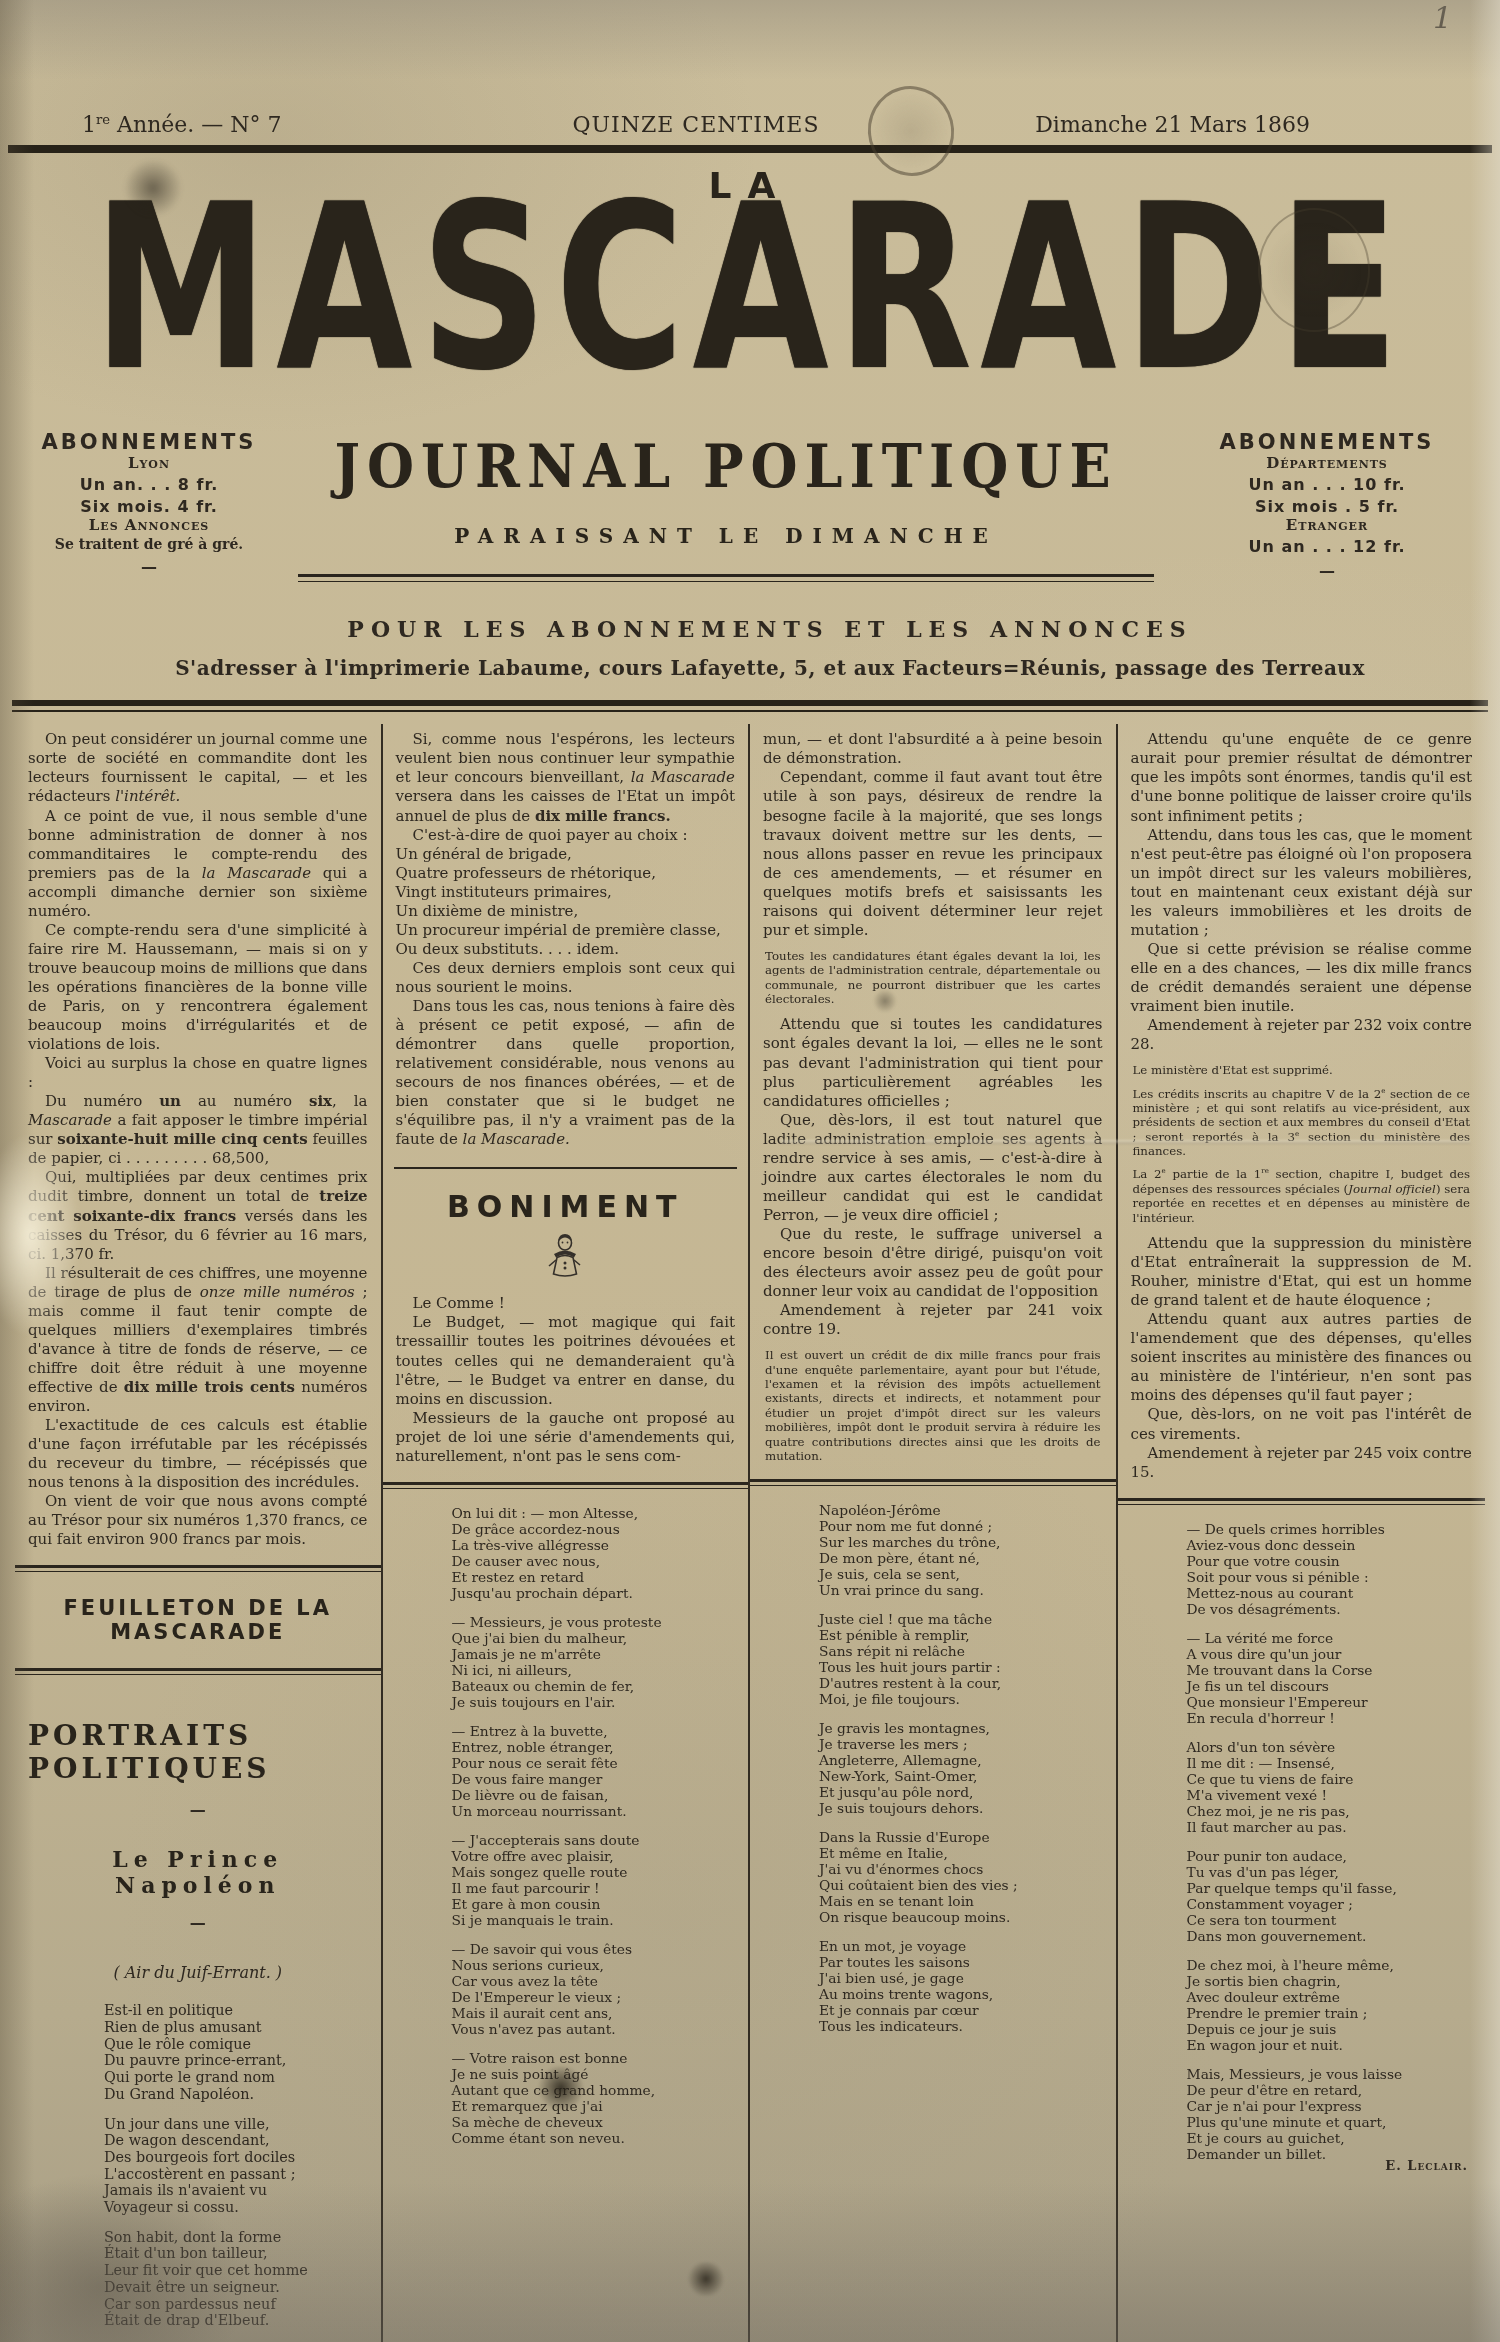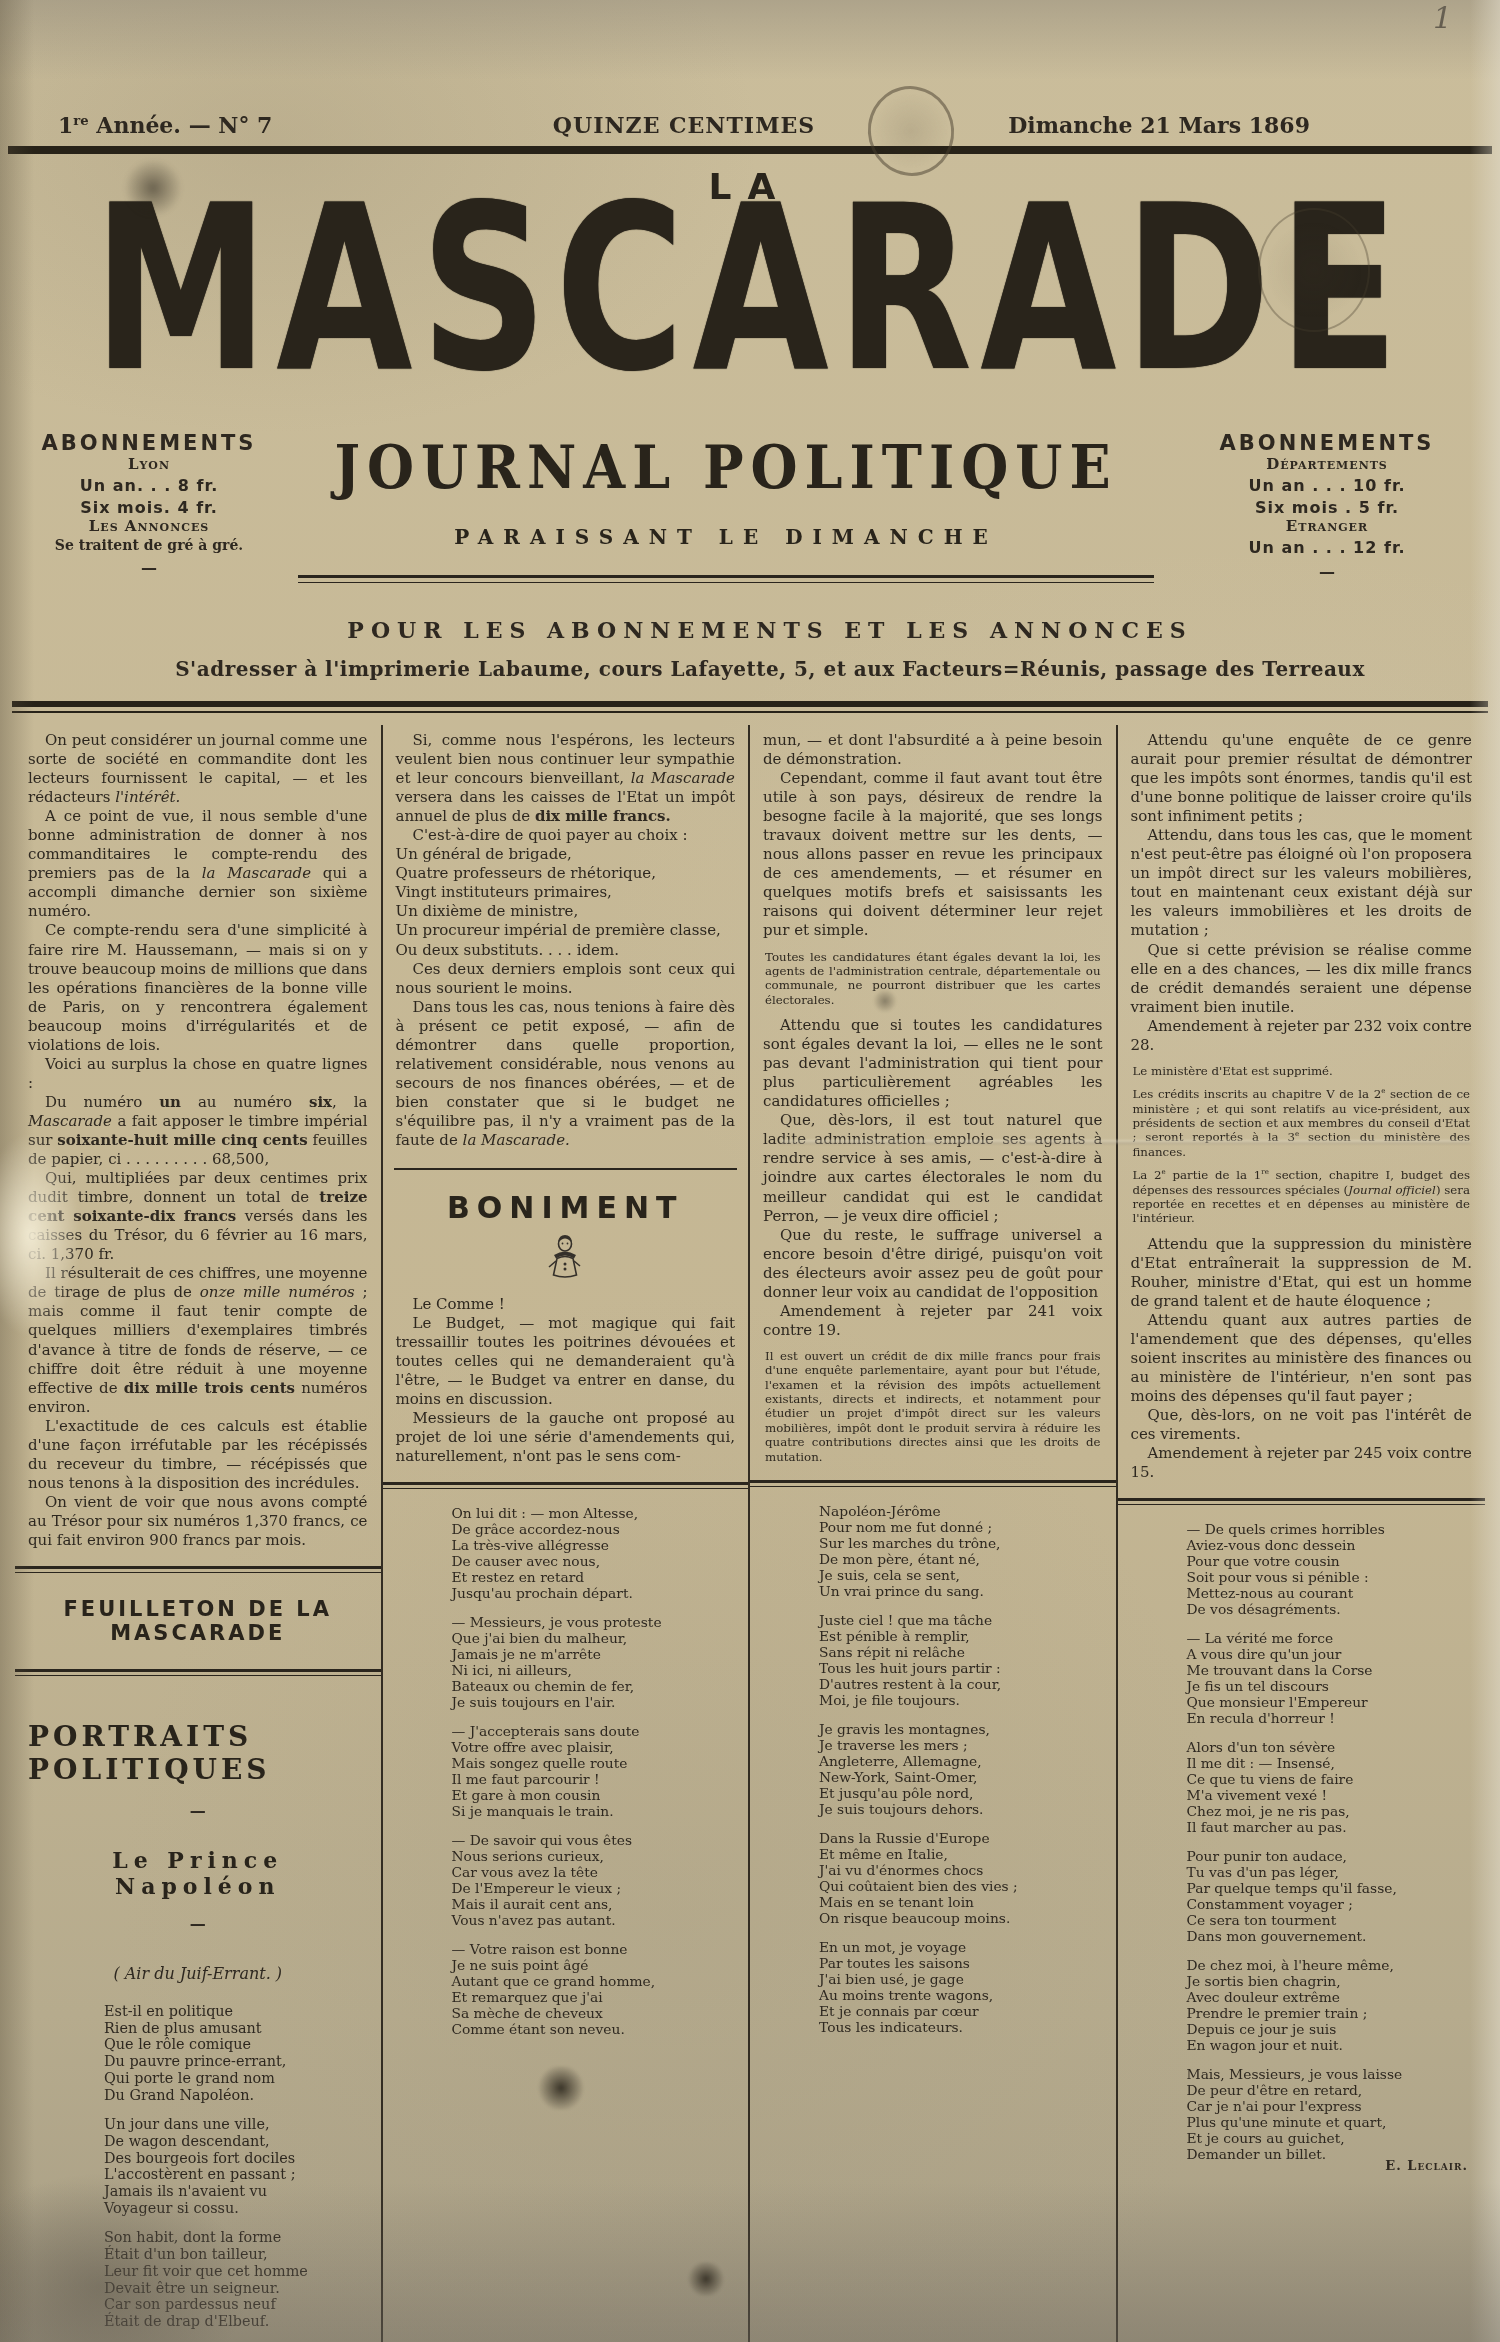--- a/index.html
+++ b/index.html
@@ -22,21 +22,21 @@
   .crease-h{left:52%;top:1140px;width:46%;height:4px;background:linear-gradient(to bottom,rgba(245,240,220,0.55),rgba(120,110,90,0.30));filter:blur(1px);}
   .tear{left:-20px;top:1135px;width:100px;height:200px;background:radial-gradient(ellipse,rgba(242,235,212,0.95),rgba(242,235,212,0) 72%);filter:blur(2px);}
   .stamp1{left:868px;top:86px;width:80px;height:84px;border:3px solid rgba(72,62,46,0.5);border-radius:50%;transform:rotate(-14deg);background:radial-gradient(circle,rgba(72,62,46,0.12),transparent 65%);}
   .stamp2{left:1258px;top:208px;width:108px;height:120px;border:2px solid rgba(72,62,46,0.35);border-radius:50%;background:radial-gradient(circle,rgba(72,62,46,0.10),transparent 60%);}
   .blot1{left:536px;top:2066px;width:50px;height:44px;background:radial-gradient(circle,rgba(38,33,24,0.85),transparent 70%);filter:blur(1px);}
   .blot2{left:686px;top:2262px;width:40px;height:34px;background:radial-gradient(circle,rgba(38,33,24,0.8),transparent 70%);filter:blur(1px);}
   .blot3{left:118px;top:160px;width:70px;height:56px;background:radial-gradient(circle,rgba(40,35,26,0.55),transparent 65%);filter:blur(2px);}
   .blot4{left:872px;top:990px;width:26px;height:22px;background:radial-gradient(circle,rgba(40,35,26,0.4),transparent 70%);filter:blur(1px);}
   .pageno{right:48px;top:0px;font-size:30px;font-style:italic;color:rgba(62,56,46,0.8);font-family:"DejaVu Serif",serif;}
 
-  .issue-line{display:flex;align-items:baseline;margin-top:112px;padding:0 190px 0 58px;font-weight:bold;font-size:22px;}
+  .issue-line{display:flex;align-items:baseline;margin-top:112px;padding:0 190px 0 82px;font-weight:normal;font-size:22px;}
   .issue-line .l{flex:1;}
   .issue-line .c{flex:1;text-align:center;font-family:"DejaVu Serif",serif;letter-spacing:1px;}
   .issue-line .r{flex:1;text-align:right;}
   .rule-heavy{height:8px;background:#272218;margin:8px 8px 0;}
   .la{text-align:center;font-family:"DejaVu Sans",sans-serif;font-weight:bold;font-size:36px;letter-spacing:16px;margin-top:12px;color:#29241b;}
   .mast-title{height:202px;text-align:center;font-family:"DejaVu Sans",sans-serif;font-weight:bold;font-size:176px;
     letter-spacing:8px;line-height:0.82;white-space:nowrap;color:#29241b;
     transform:scaleY(1.30);transform-origin:50% 18%;text-shadow:0 0 1px #29241b;}
   .mast-row{display:grid;grid-template-columns:262px 1fr 310px;margin-top:22px;padding:0 18px;align-items:start;}
   .abo{text-align:center;}
@@ -183,20 +183,21 @@
         </svg>
       </div>
       <p class="p">Le Comme !</p>
       <p class="p">Le Budget, — mot magique qui fait tressaillir toutes les poitrines dévouées et toutes celles qui ne demanderaient qu'à l'être, — le Budget va entrer en danse, du moins en discussion.</p>
       <p class="p">Messieurs de la gauche ont proposé au projet de loi une série d'amendements qui, naturellement, n'ont pas le sens com-</p>
 
       <div class="sec-rule"></div>
       <div class="poem">
         <div class="stanza">On lui dit : — mon Altesse,<br>De grâce accordez-nous<br>La très-vive allégresse<br>De causer avec nous,<br>Et restez en retard<br>Jusqu'au prochain départ.</div>
         <div class="stanza">— Messieurs, je vous proteste<br>Que j'ai bien du malheur,<br>Jamais je ne m'arrête<br>Ni ici, ni ailleurs,<br>Bateaux ou chemin de fer,<br>Je suis toujours en l'air.</div>
+        <div class="stanza">— Entrez à la buvette,<br>Entrez, noble étranger,<br>Pour nous ce serait fête<br>De vous faire manger<br>De lièvre ou de faisan,<br>Un morceau nourrissant.</div>
         <div class="stanza">— J'accepterais sans doute<br>Votre offre avec plaisir,<br>Mais songez quelle route<br>Il me faut parcourir !<br>Et gare à mon cousin<br>Si je manquais le train.</div>
         <div class="stanza">— De savoir qui vous êtes<br>Nous serions curieux,<br>Car vous avez la tête<br>De l'Empereur le vieux ;<br>Mais il aurait cent ans,<br>Vous n'avez pas autant.</div>
         <div class="stanza">— Votre raison est bonne<br>Je ne suis point âgé<br>Autant que ce grand homme,<br>Et remarquez que j'ai<br>Sa mèche de cheveux<br>Comme étant son neveu.</div>
       </div>
     </div>
 
     <div class="col bdr">
       <p class="p ni">mun, — et dont l'absurdité a à peine besoin de démonstration.</p>
       <p class="p">Cependant, comme il faut avant tout être utile à son pays, désireux de rendre la besogne facile à la majorité, que ses longs travaux doivent mettre sur les dents, — nous allons passer en revue les principaux de ces amendements, — et résumer en quelques motifs brefs et saisissants les raisons qui doivent déterminer leur rejet pur et simple.</p>
       <div class="small">Toutes les candidatures étant égales devant la loi, les agents de l'administration centrale, départementale ou communale, ne pourront distribuer que les cartes électorales.</div>

